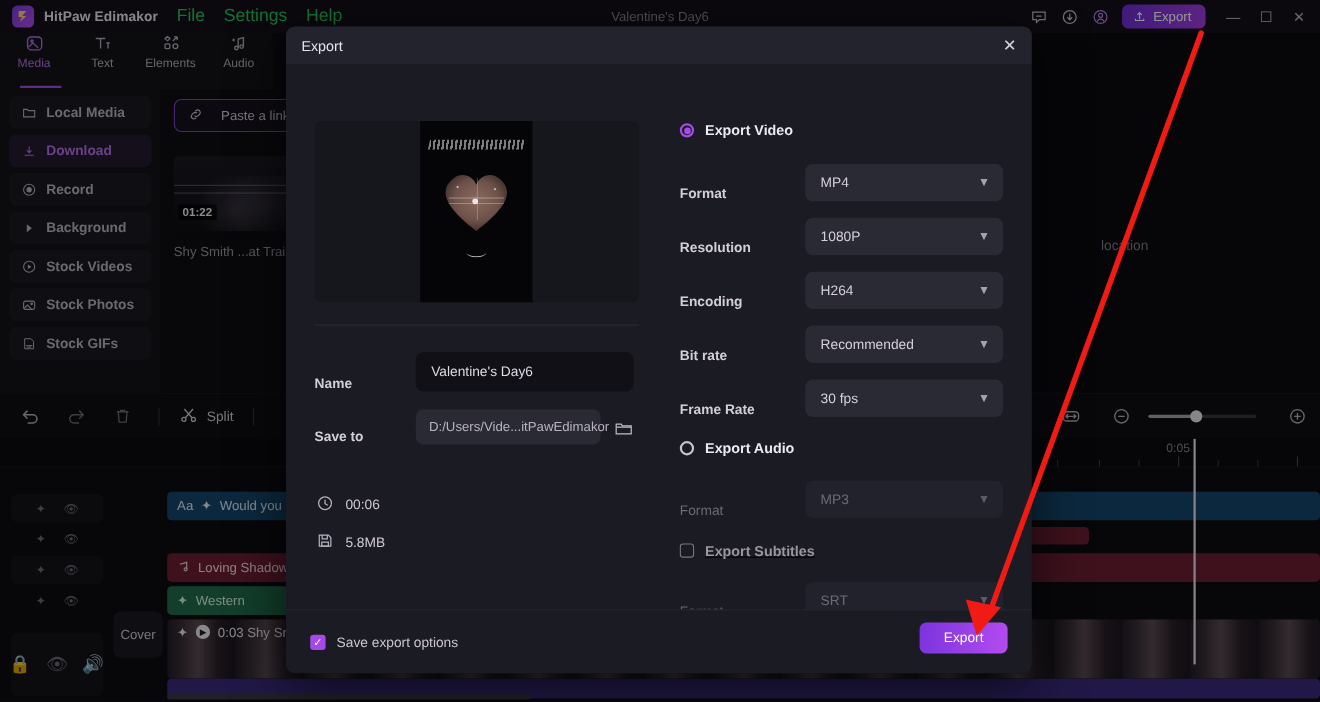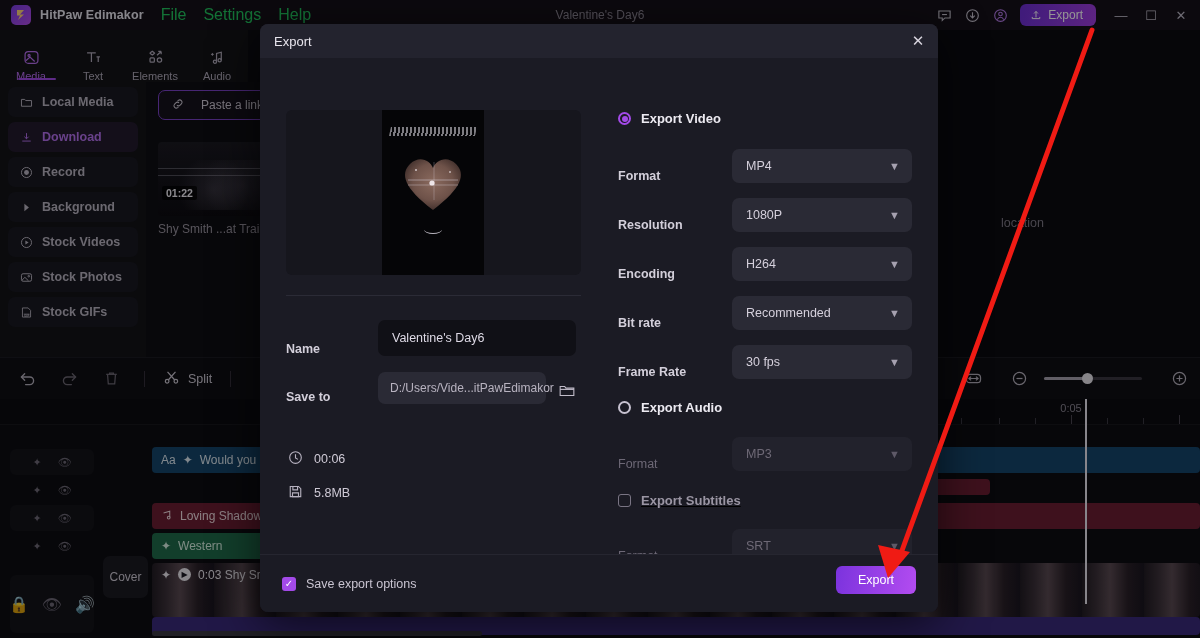--- a/index.html
+++ b/index.html
@@ -54,21 +54,21 @@
     color: #fff; font-size: 12px; margin: 0 10px 0 6px;
   }
   .winctl {
     width: 30px; height: 30px; display: flex; align-items: center;
     justify-content: center; color: #bdb8c6; font-size: 13px;
   }
 
   
   .tooltabs {
     position: absolute; left: 0; top: 30px; width: 248px; height: 52px;
-    background: #131318; display: flex; align-items: flex-end;
+    background: #131318; display: flex; align-items: flex-start;
   }
   .ttab {
     width: 63px; display: flex; flex-direction: column;
     align-items: center; gap: 3px; color: #b1abba; font-size: 11px;
   }
   .ttab.active { color: #b86ff0; }
   .ttab .ti { height: 19px; display:flex; align-items:center; }
   .ttab-underline {
     position:absolute; left: 18px; top: 78px; width: 38px; height: 2px;
     background: #a24ae8; border-radius: 2px;

